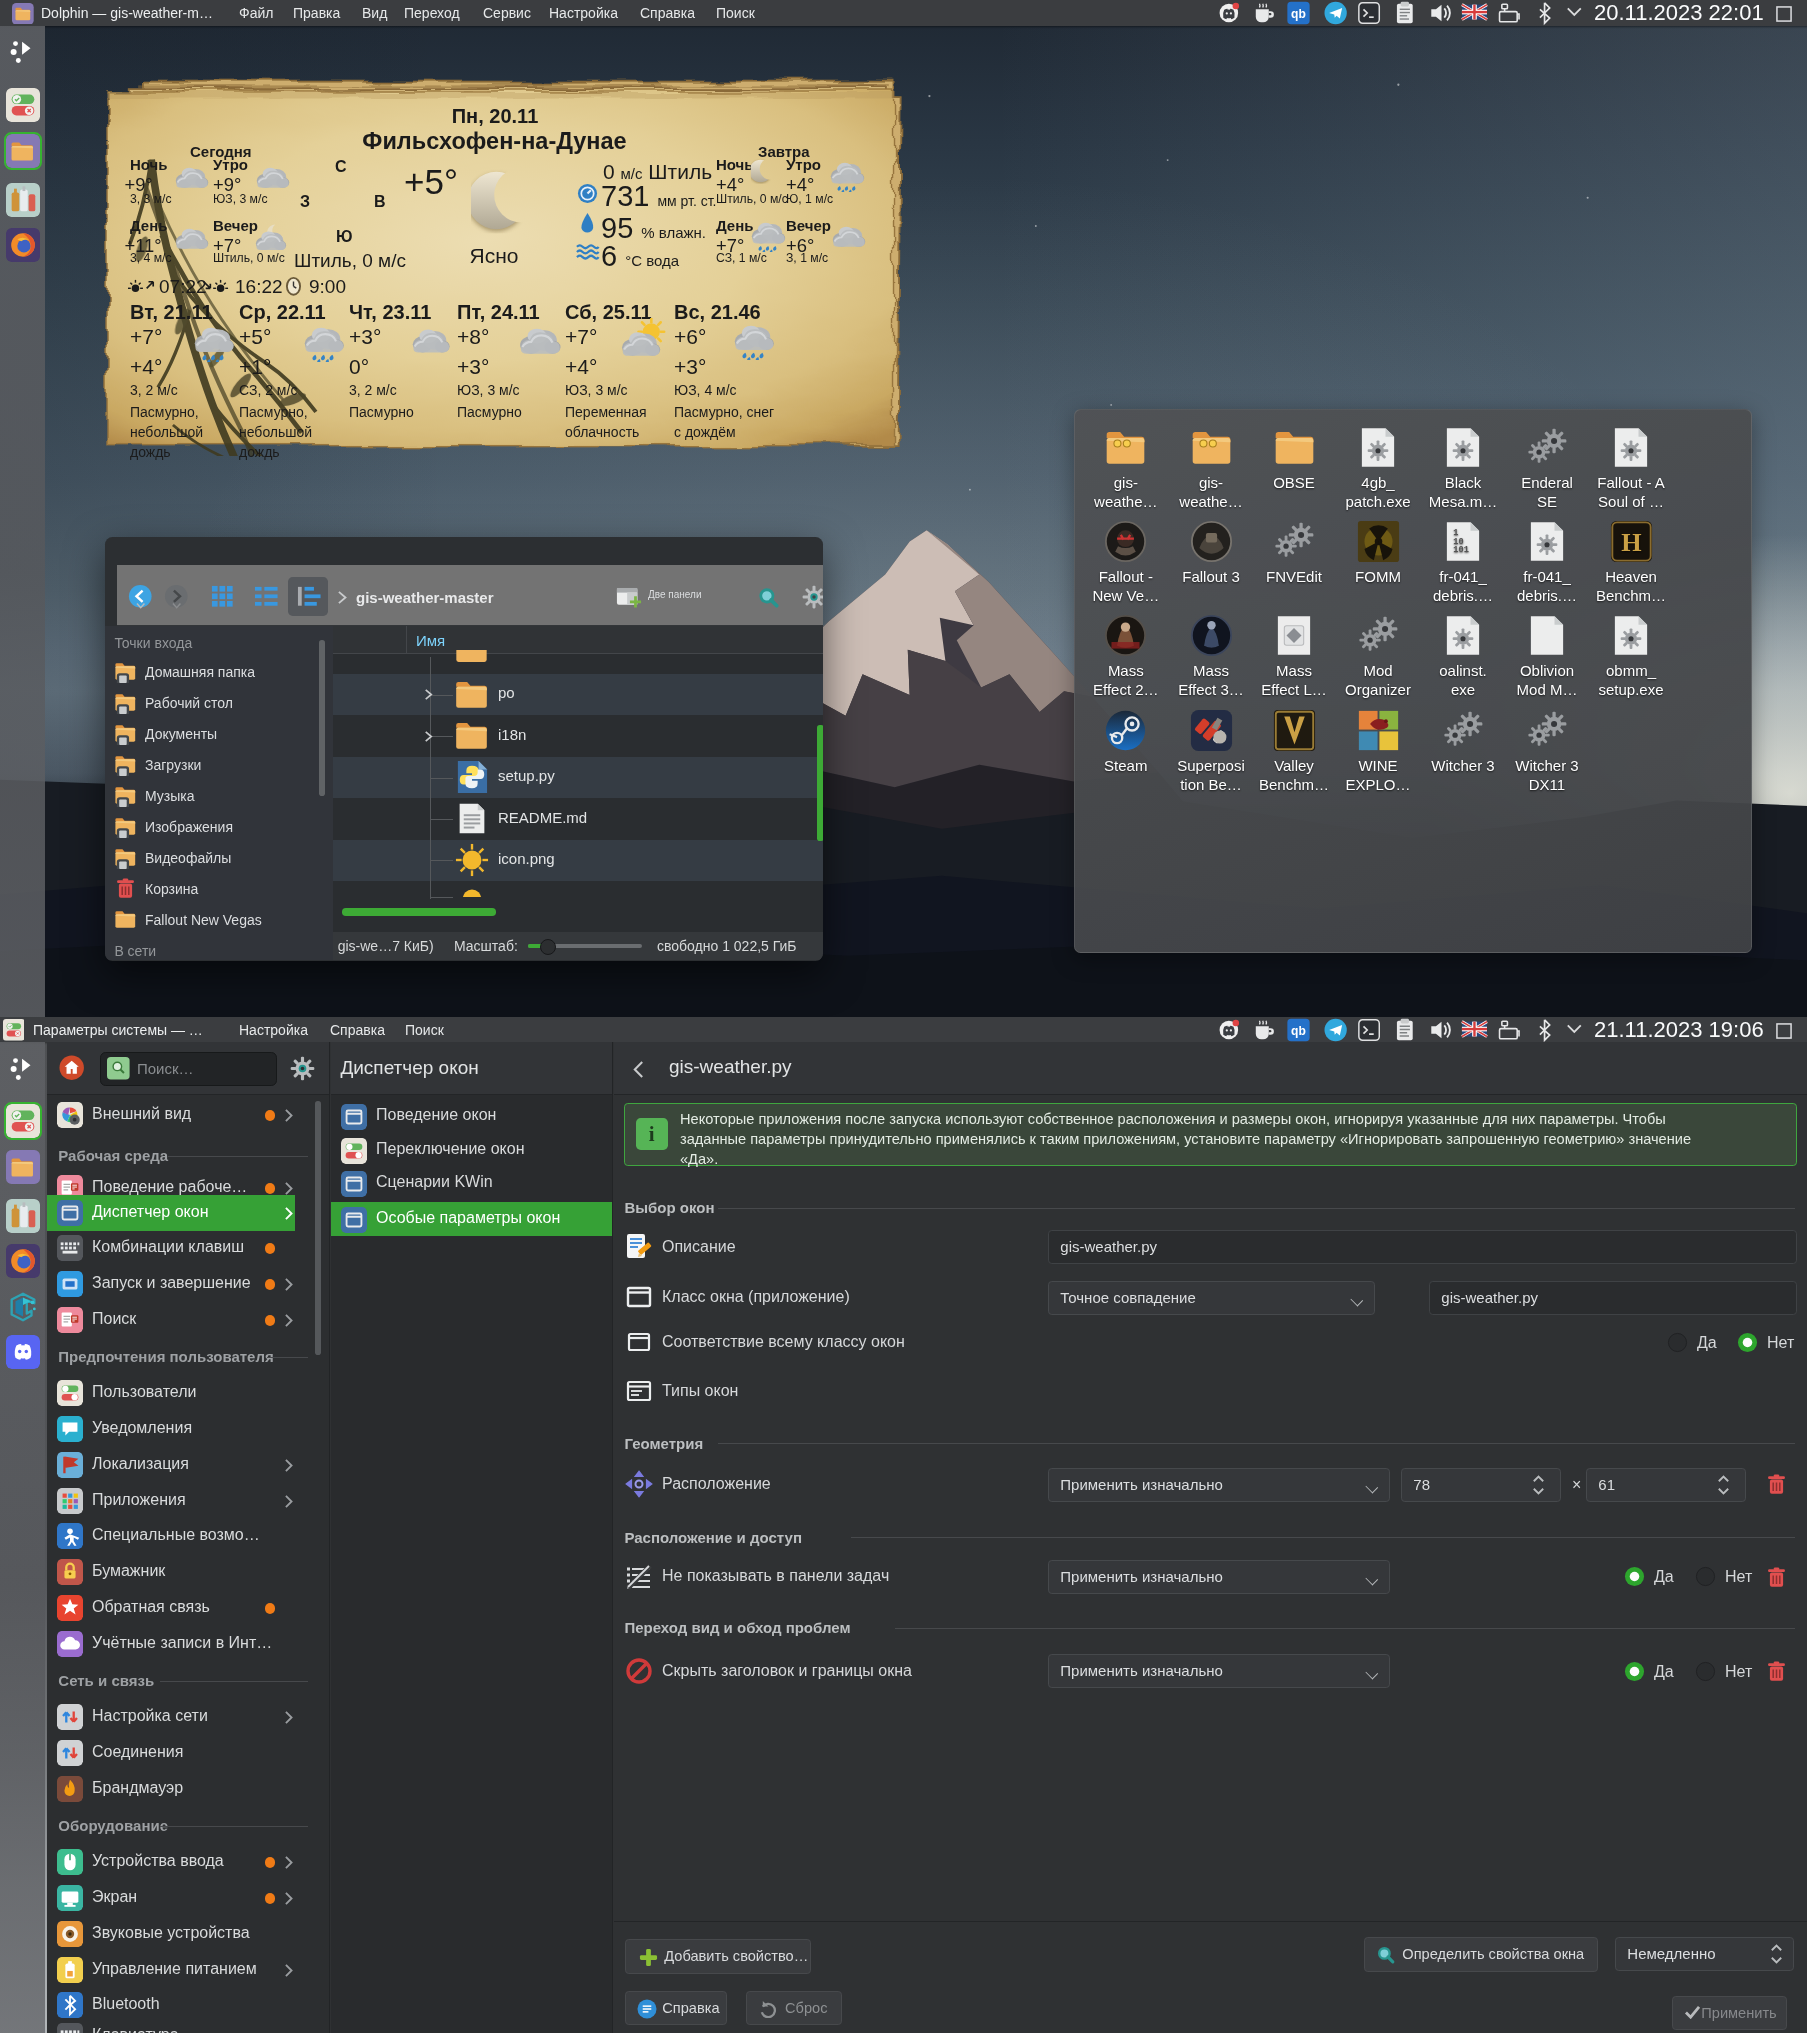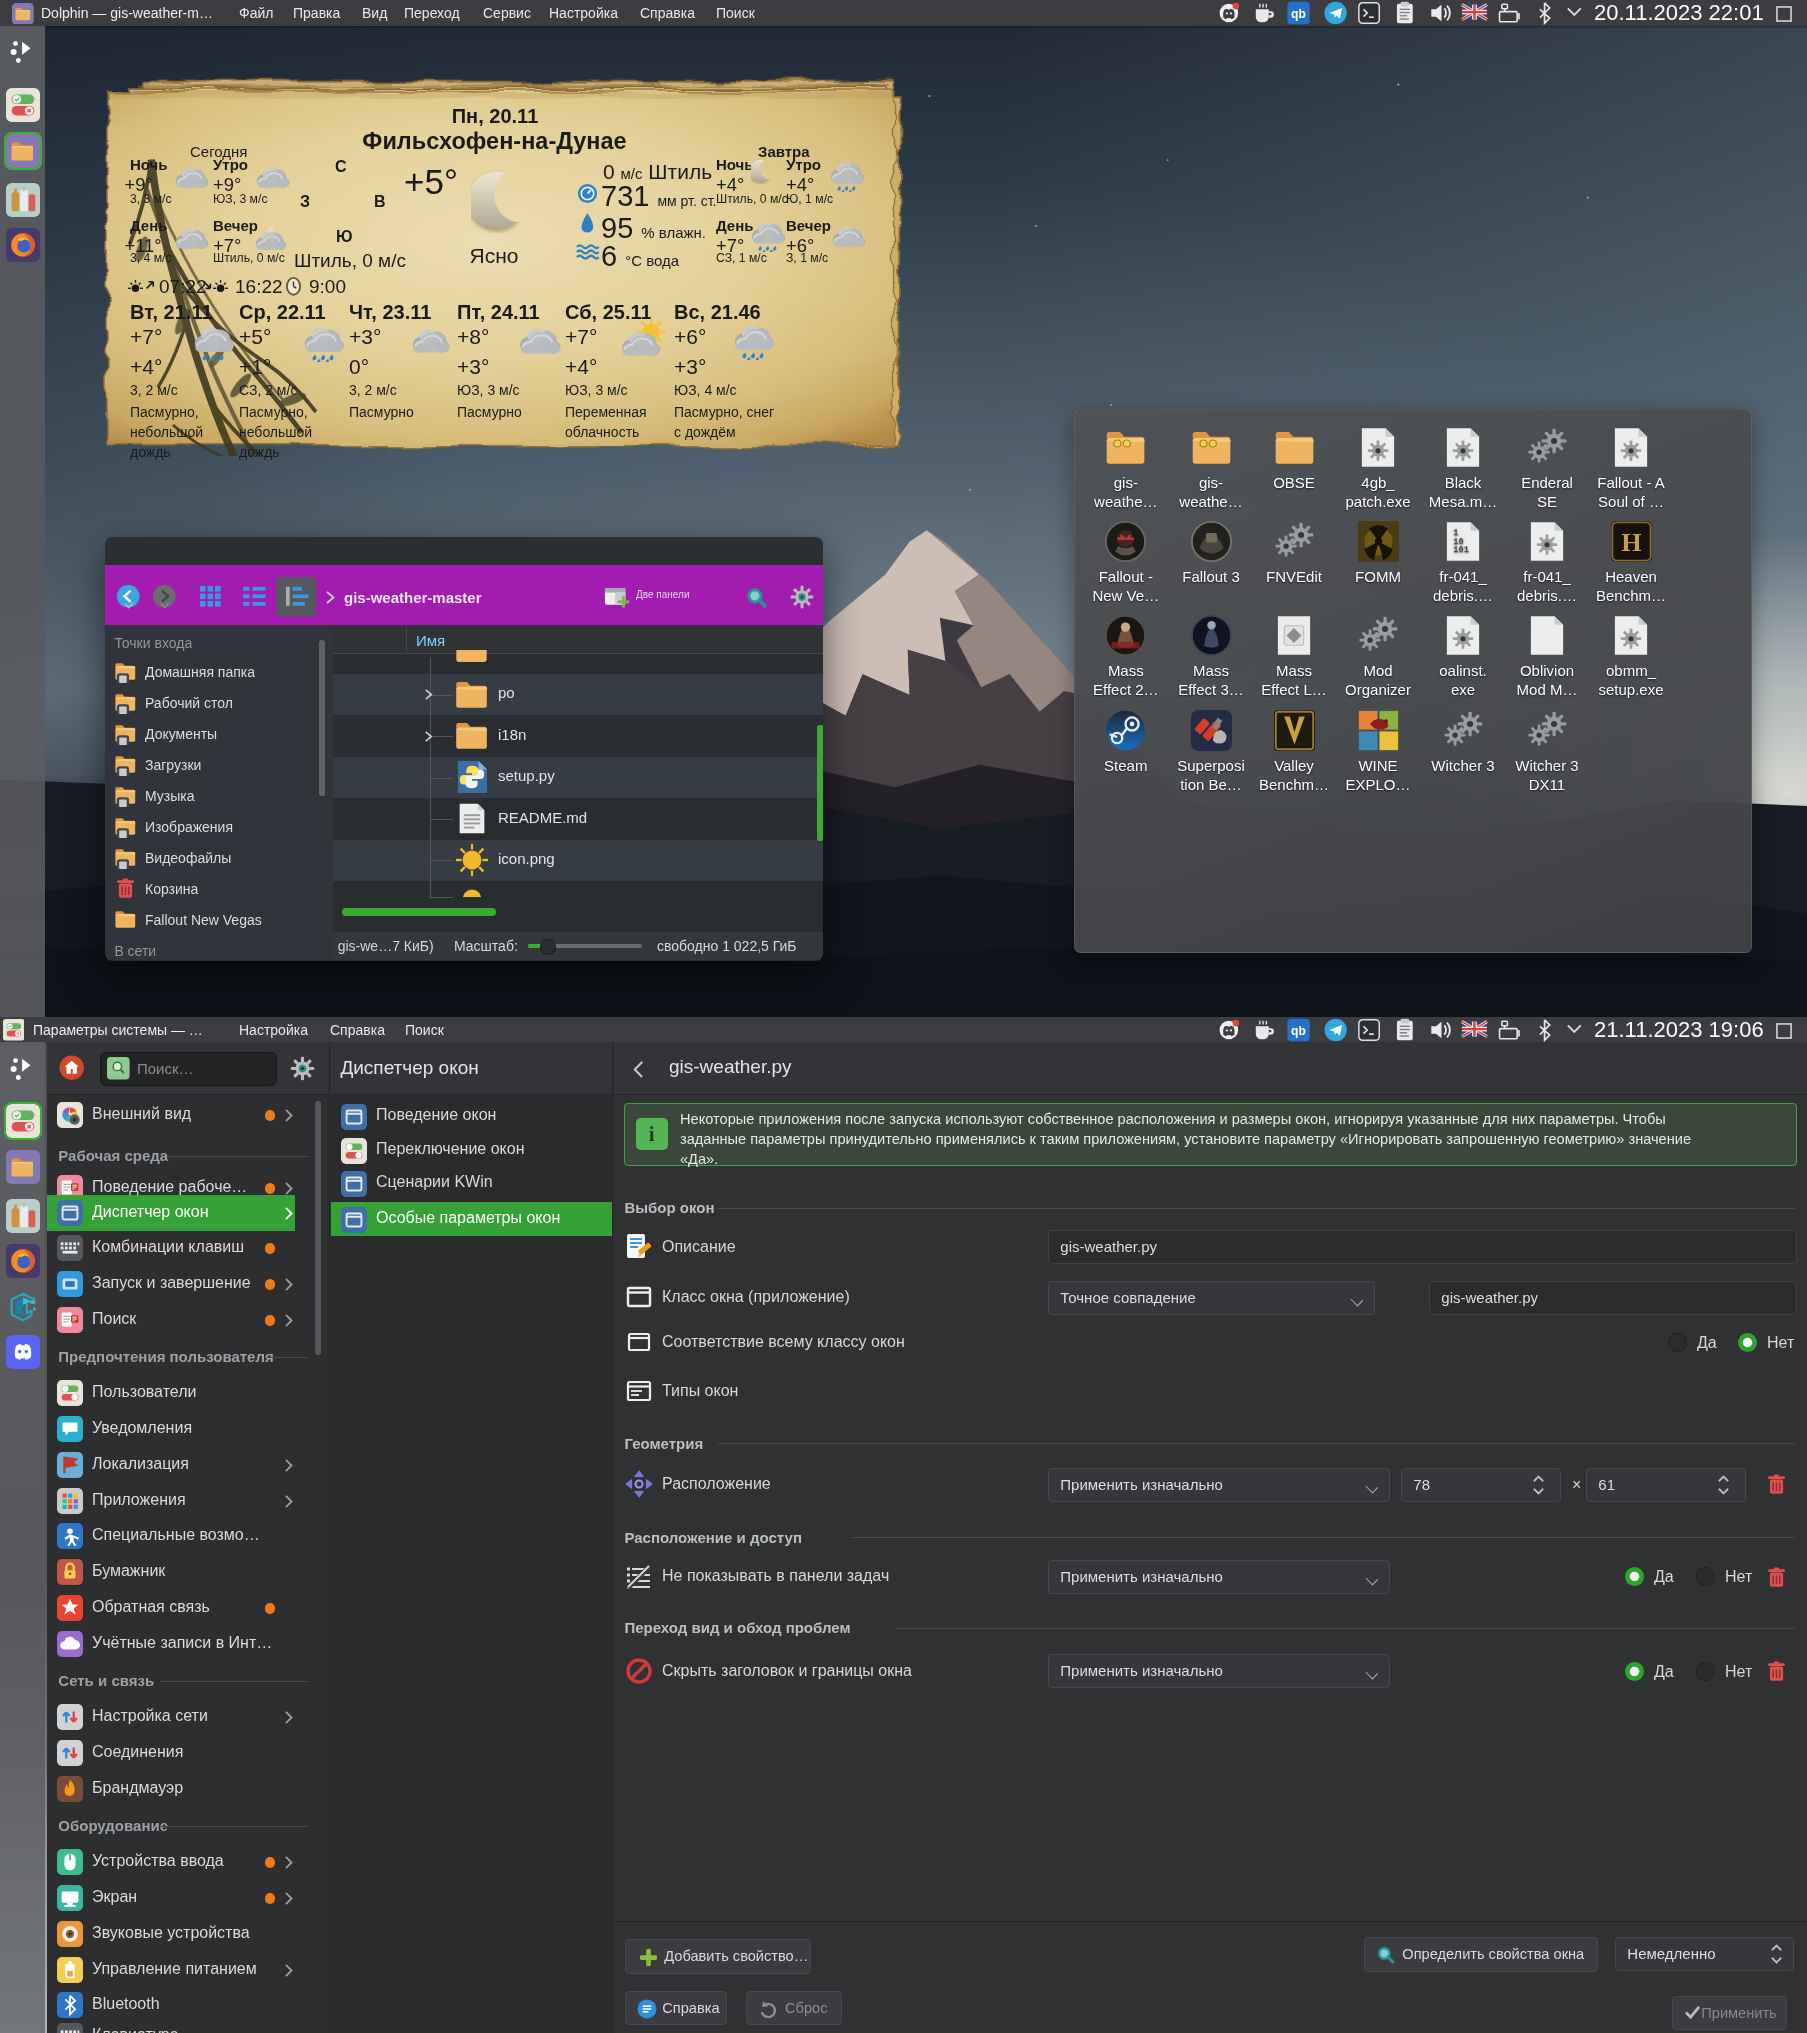--- a/index.html
+++ b/index.html
@@ -15,21 +15,21 @@
 .clock{position:absolute;font-size:22px;color:#fafbfc;letter-spacing:0px}
 
 .lpanel{position:absolute;left:0;width:45px;background:linear-gradient(180deg,rgba(95,97,101,.88),rgba(86,88,92,.85) 55%,rgba(100,102,106,.8));}
 .pico{position:absolute;left:5.6px;width:34px;height:34px;border-radius:5.6px}
 .psel{outline:2.8px solid #36b330}
 
 .win{position:absolute;border-radius:8.5px 8.5px 0 0;box-shadow:0 13px 38px rgba(0,0,0,.55)}
 
 #dolphin{left:105px;top:537px;width:718px;height:424px;background:#2c2f32;border-radius:7.5px;overflow:hidden}
 .dtitle{position:absolute;left:0;top:0;width:100%;height:28px;background:linear-gradient(#4a4c4f,#434548);color:#dfe1e2;font-size:14px}
-.dtool{position:absolute;left:0;top:28px;width:100%;height:61px;background:#a21caf;border-bottom:0.9px solid #333639}
+.dtool{position:absolute;left:12px;top:28px;width:100%;height:61px;background:#737373;border-bottom:0.9px solid #333639}
 .dside{position:absolute;left:0;top:89px;width:228px;height:334px;background:#31343a}
 .dlist{position:absolute;left:228px;top:89px;width:491px;height:306px;background:#2a2d30}
 .dstatus{position:absolute;left:228px;top:395px;width:491px;height:28px;background:#35383b;color:#d7d9da;font-size:14px}
 
 #fview{left:1074px;top:409px;width:678px;height:544px;background:linear-gradient(160deg,rgba(80,82,85,.96),rgba(64,66,69,.96));border-radius:6.6px;box-shadow:0 5.6px 22.6px rgba(0,0,0,.35);border:0.9px solid rgba(255,255,255,.10)}
 .fitem{position:absolute;width:94px;text-align:center;color:#fff;font-size:15px;line-height:19px;text-shadow:0 0.9px 1.9px rgba(0,0,0,.7)}
 .fitem .ic{display:block;margin:0 auto 1.9px}
 
 #swin{position:absolute;left:47px;top:25.4px;width:1761px;height:992px;background:#2f3133}
 .sside{position:absolute;left:0;top:0;width:283px;height:100%;background:#2c2e30;border-right:0.9px solid #222426}
@@ -397,21 +397,21 @@
         <ellipse cx="45" cy="185" rx="5" ry="14" transform="rotate(18 45 185)" fill="#514b2e"></ellipse>
         <ellipse cx="88" cy="262" rx="5" ry="15" transform="rotate(25 88 262)" fill="#514b2e"></ellipse>
         <ellipse cx="150" cy="330" rx="5" ry="16" transform="rotate(40 150 330)" fill="#4a4429"></ellipse>
         <ellipse cx="205" cy="345" rx="5" ry="15" transform="rotate(70 205 345)" fill="#4a4429"></ellipse>
         <ellipse cx="125" cy="300" rx="4" ry="13" transform="rotate(34 125 300)" fill="#56502f"></ellipse>
       </g>
     </svg>
     <div class="abs" style="left:264px;top:30px;width:264px;text-align:center;font-weight:bold;font-size:20px">Пн, 20.11</div>
     <div class="abs" style="left:207px;top:53px;width:377px;text-align:center;font-weight:bold;font-size:23.5px">Фильсхофен-на-Дунае</div>
 
-    <div class="abs" style="left:91px;top:68px;font-weight:normal;font-size:15px">Сегодня</div>
+    <div class="abs" style="left:91px;top:68px;font-weight:bold;font-size:15px">Сегодня</div>
     <div class="abs wsm" style="left:31px;top:81px;font-weight:bold;font-size:15px">Ночь</div>
     <div class="abs" style="left:25.4px;top:99px;font-size:18.4px">+9°</div>
     <svg class="abs" style="left:70px;top:88px" width="43" height="26" viewBox="0 0 64 40">
         <use href="#cloud"></use>
       </svg>
     <div class="abs" style="left:31px;top:117px;font-size:12.2px">3, 3 м/с</div>
     <div class="abs" style="left:114px;top:81px;font-weight:bold;font-size:15px">Утро</div>
     <div class="abs" style="left:114px;top:99px;font-size:18.4px">+9°</div>
     <svg class="abs" style="left:151px;top:88px" width="43" height="26" viewBox="0 0 64 40">
         <use href="#cloud"></use>

